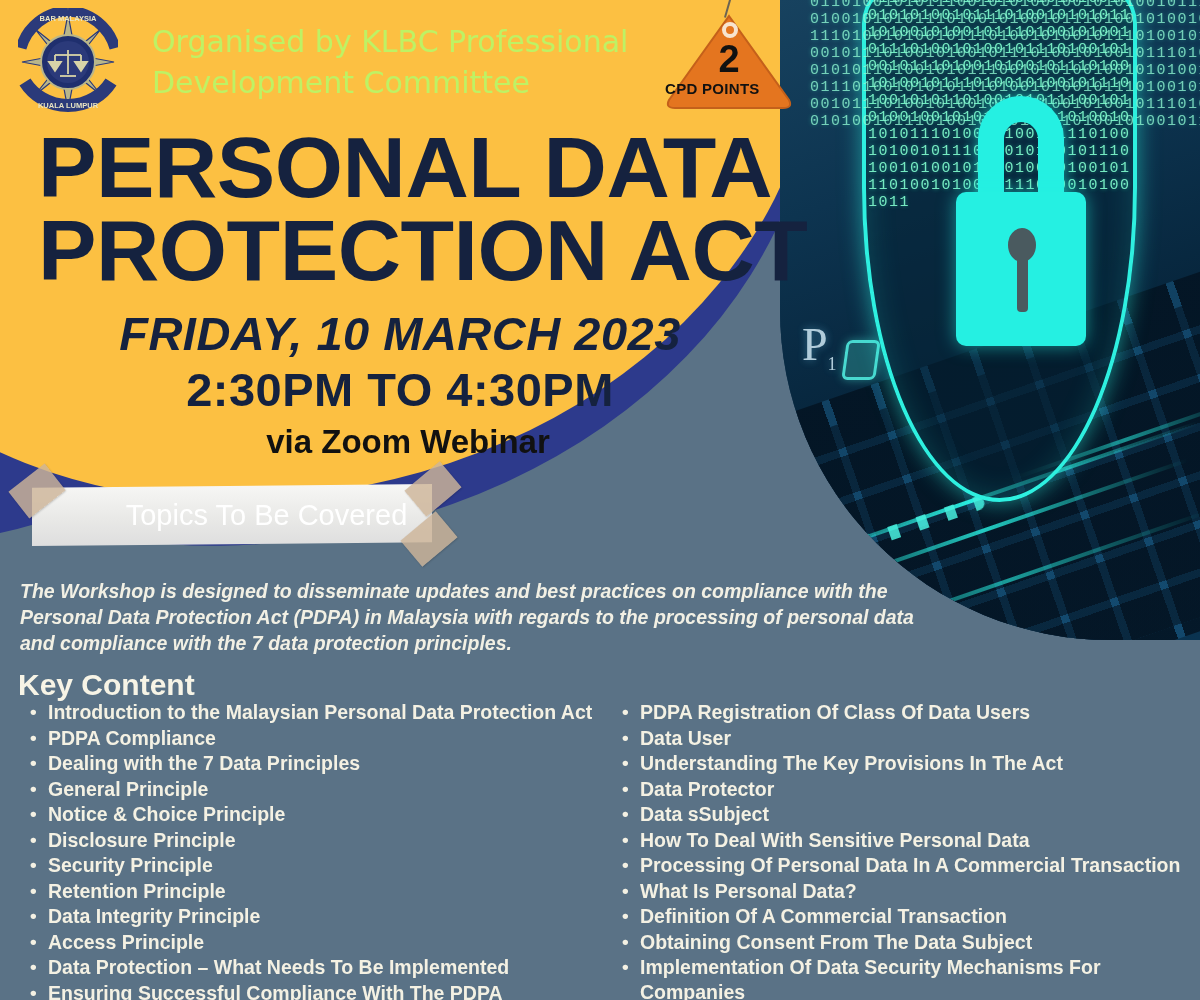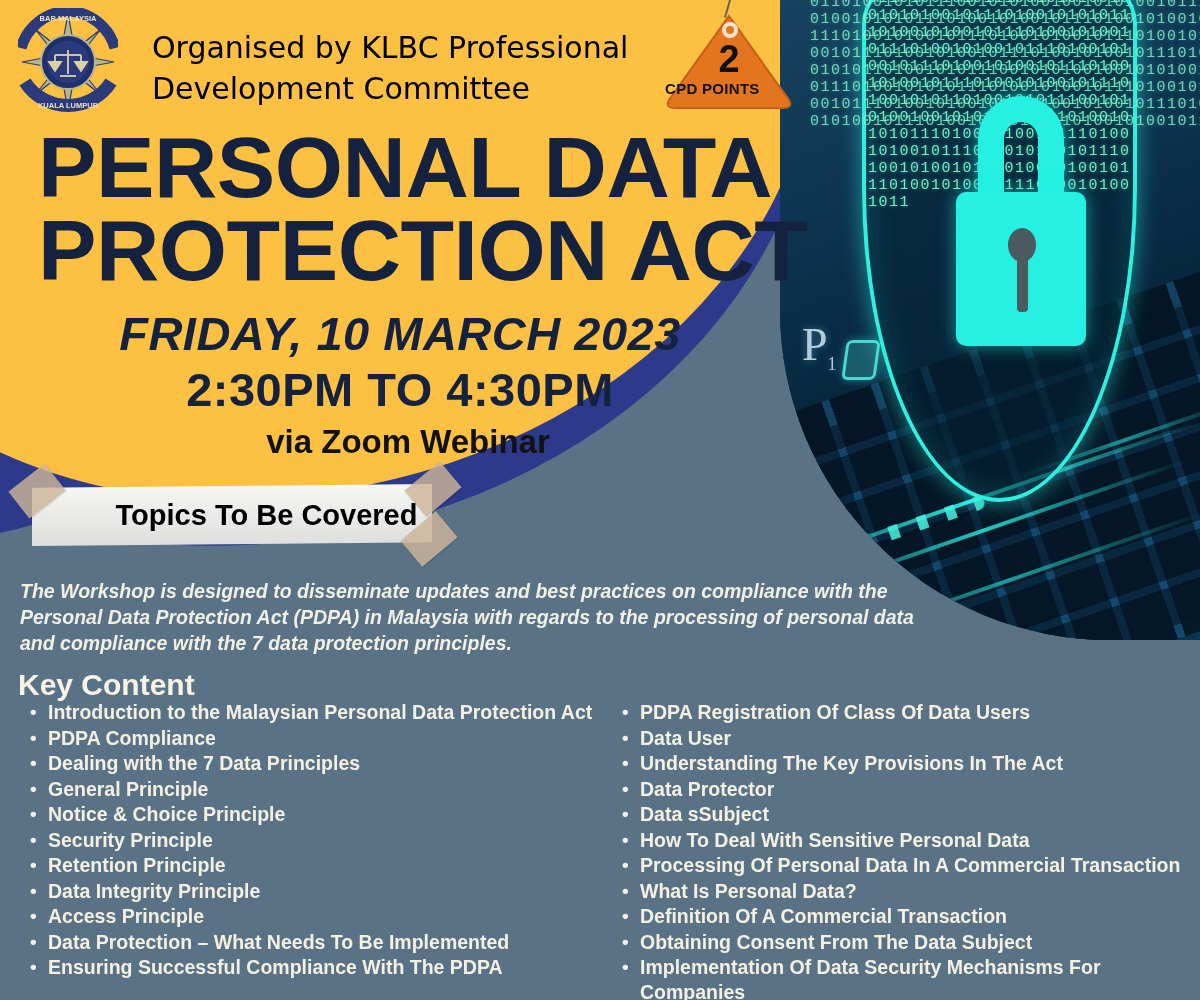--- a/index.html
+++ b/index.html
@@ -163,22 +163,22 @@
     background:#4a5a5f; border-radius:0 0 4px 4px;
   }
 
   
   .header{ position:absolute; left:0; top:0; width:820px; height:120px; }
 
   .logo{ position:absolute; left:18px; top:8px; width:100px; height:108px; }
   .logo svg{ display:block; }
 
   .org-text{
-    position:absolute; left:152px; top:27px; width:520px;
-    font-size:30px; line-height:41px; color:#000000;
+    position:absolute; left:152px; top:21px; width:520px;
+    font-size:30px; line-height:41px; color:#bef264;
     font-family:"DejaVu Sans", sans-serif; font-weight:400;
   }
 
   .cpd-badge{ position:absolute; left:665px; top:2px; width:128px; height:110px; }
   .cpd-string{
     position:absolute; left:62px; top:-6px; width:2px; height:22px;
     background:#6b6352; transform:rotate(16deg);
   }
   .cpd-tri{ position:absolute; left:0; top:12px; width:128px; height:96px; }
   .cpd-num{
@@ -219,21 +219,21 @@
   .banner-wrap{ position:absolute; left:14px; top:478px; width:440px; height:74px; }
   .banner-paper{
     position:absolute; left:18px; top:6px; width:400px; height:62px;
     background:linear-gradient(180deg,#f7f7f5 0%,#e9e9e7 55%,#dedede 100%);
     box-shadow:0 2px 5px rgba(0,0,0,.25);
     clip-path:polygon(0% 6%,100% 0%,100% 94%,0% 100%);
   }
   .banner-text{
     position:absolute; left:18px; top:6px; width:469px; height:62px;
     display:flex; align-items:center; justify-content:center;
-    font-size:29px; font-weight:bold; color:#000000;
+    font-size:29px; font-weight:normal; color:#ffffff;
   }
   .tape{
     position:absolute; width:46px; height:34px;
     background:rgba(205,181,152,.82);
     box-shadow:0 1px 2px rgba(0,0,0,.18);
   }
   .tape-tl{ left:0px;   top:-4px;  transform:rotate(-38deg); }
   .tape-tr{ left:396px; top:-6px;  transform:rotate(-40deg); }
   .tape-br{ left:392px; top:44px;  transform:rotate(-40deg); }
 
@@ -377,20 +377,21 @@
   <div class="key-heading">Key Content</div>
 
   <div class="cols">
     <div class="col col-left">
       <ul>
           <li>Introduction to the Malaysian Personal Data Protection Act</li>
           <li>PDPA Compliance</li>
           <li>Dealing with the 7 Data Principles</li>
           <li>General Principle</li>
           <li>Notice &amp; Choice Principle</li>
+          <li>Disclosure Principle</li>
           <li>Security Principle</li>
           <li>Retention Principle</li>
           <li>Data Integrity Principle</li>
           <li>Access Principle</li>
           <li>Data Protection – What Needs To Be Implemented</li>
           <li>Ensuring Successful Compliance With The PDPA</li>
         </ul>
     </div>
     <div class="col col-right">
       <ul>

